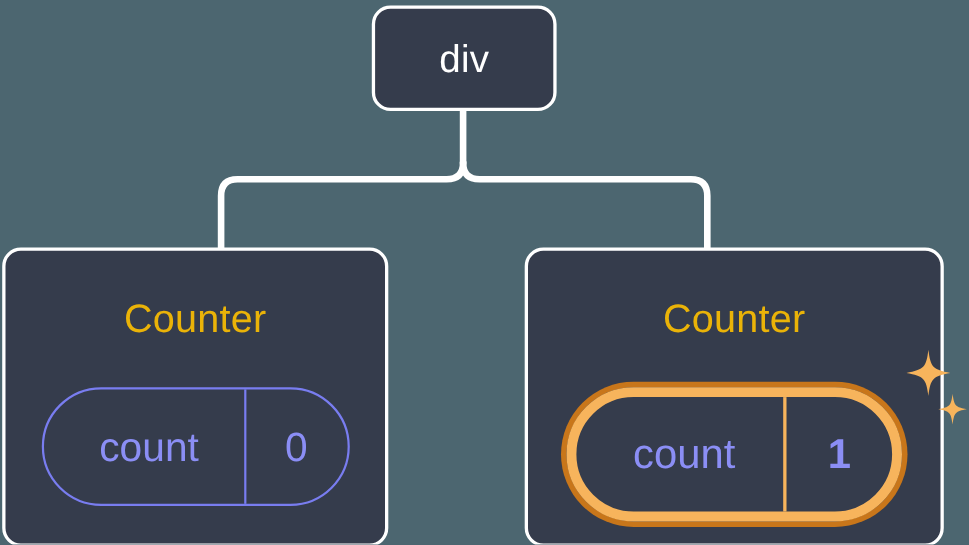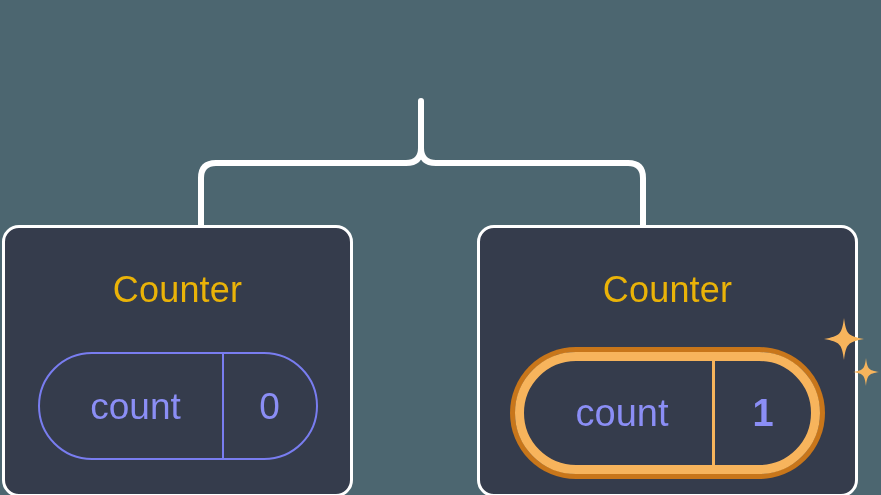--- a/index.html
+++ b/index.html
@@ -152,20 +152,23 @@
 
   <svg id="connectors" viewBox="0 0 881 495" width="881" height="495" aria-hidden="true">
 
     <path d="M 421 101 L 421 148" fill="none" stroke="#ffffff" stroke-width="6" stroke-linecap="round"></path>
 
     <path d="M 421 148 Q 421 163 406 163 L 216 163 Q 201 163 201 178 L 201 226" fill="none" stroke="#ffffff" stroke-width="6" stroke-linecap="round"></path>
 
     <path d="M 421 148 Q 421 163 436 163 L 628 163 Q 643 163 643 178 L 643 226" fill="none" stroke="#ffffff" stroke-width="6" stroke-linecap="round"></path>
   </svg>
 
+  <div class="node node-root">
+    <span class="node-title">div</span>
+  </div>
 
   <div class="node node-child node-left">
     <span class="node-title">Counter</span>
 
     <div class="pill-wrap">
       <div class="pill">
         <span class="pill-key">count</span>
         <span class="pill-val">0</span>
       </div>
     </div>

